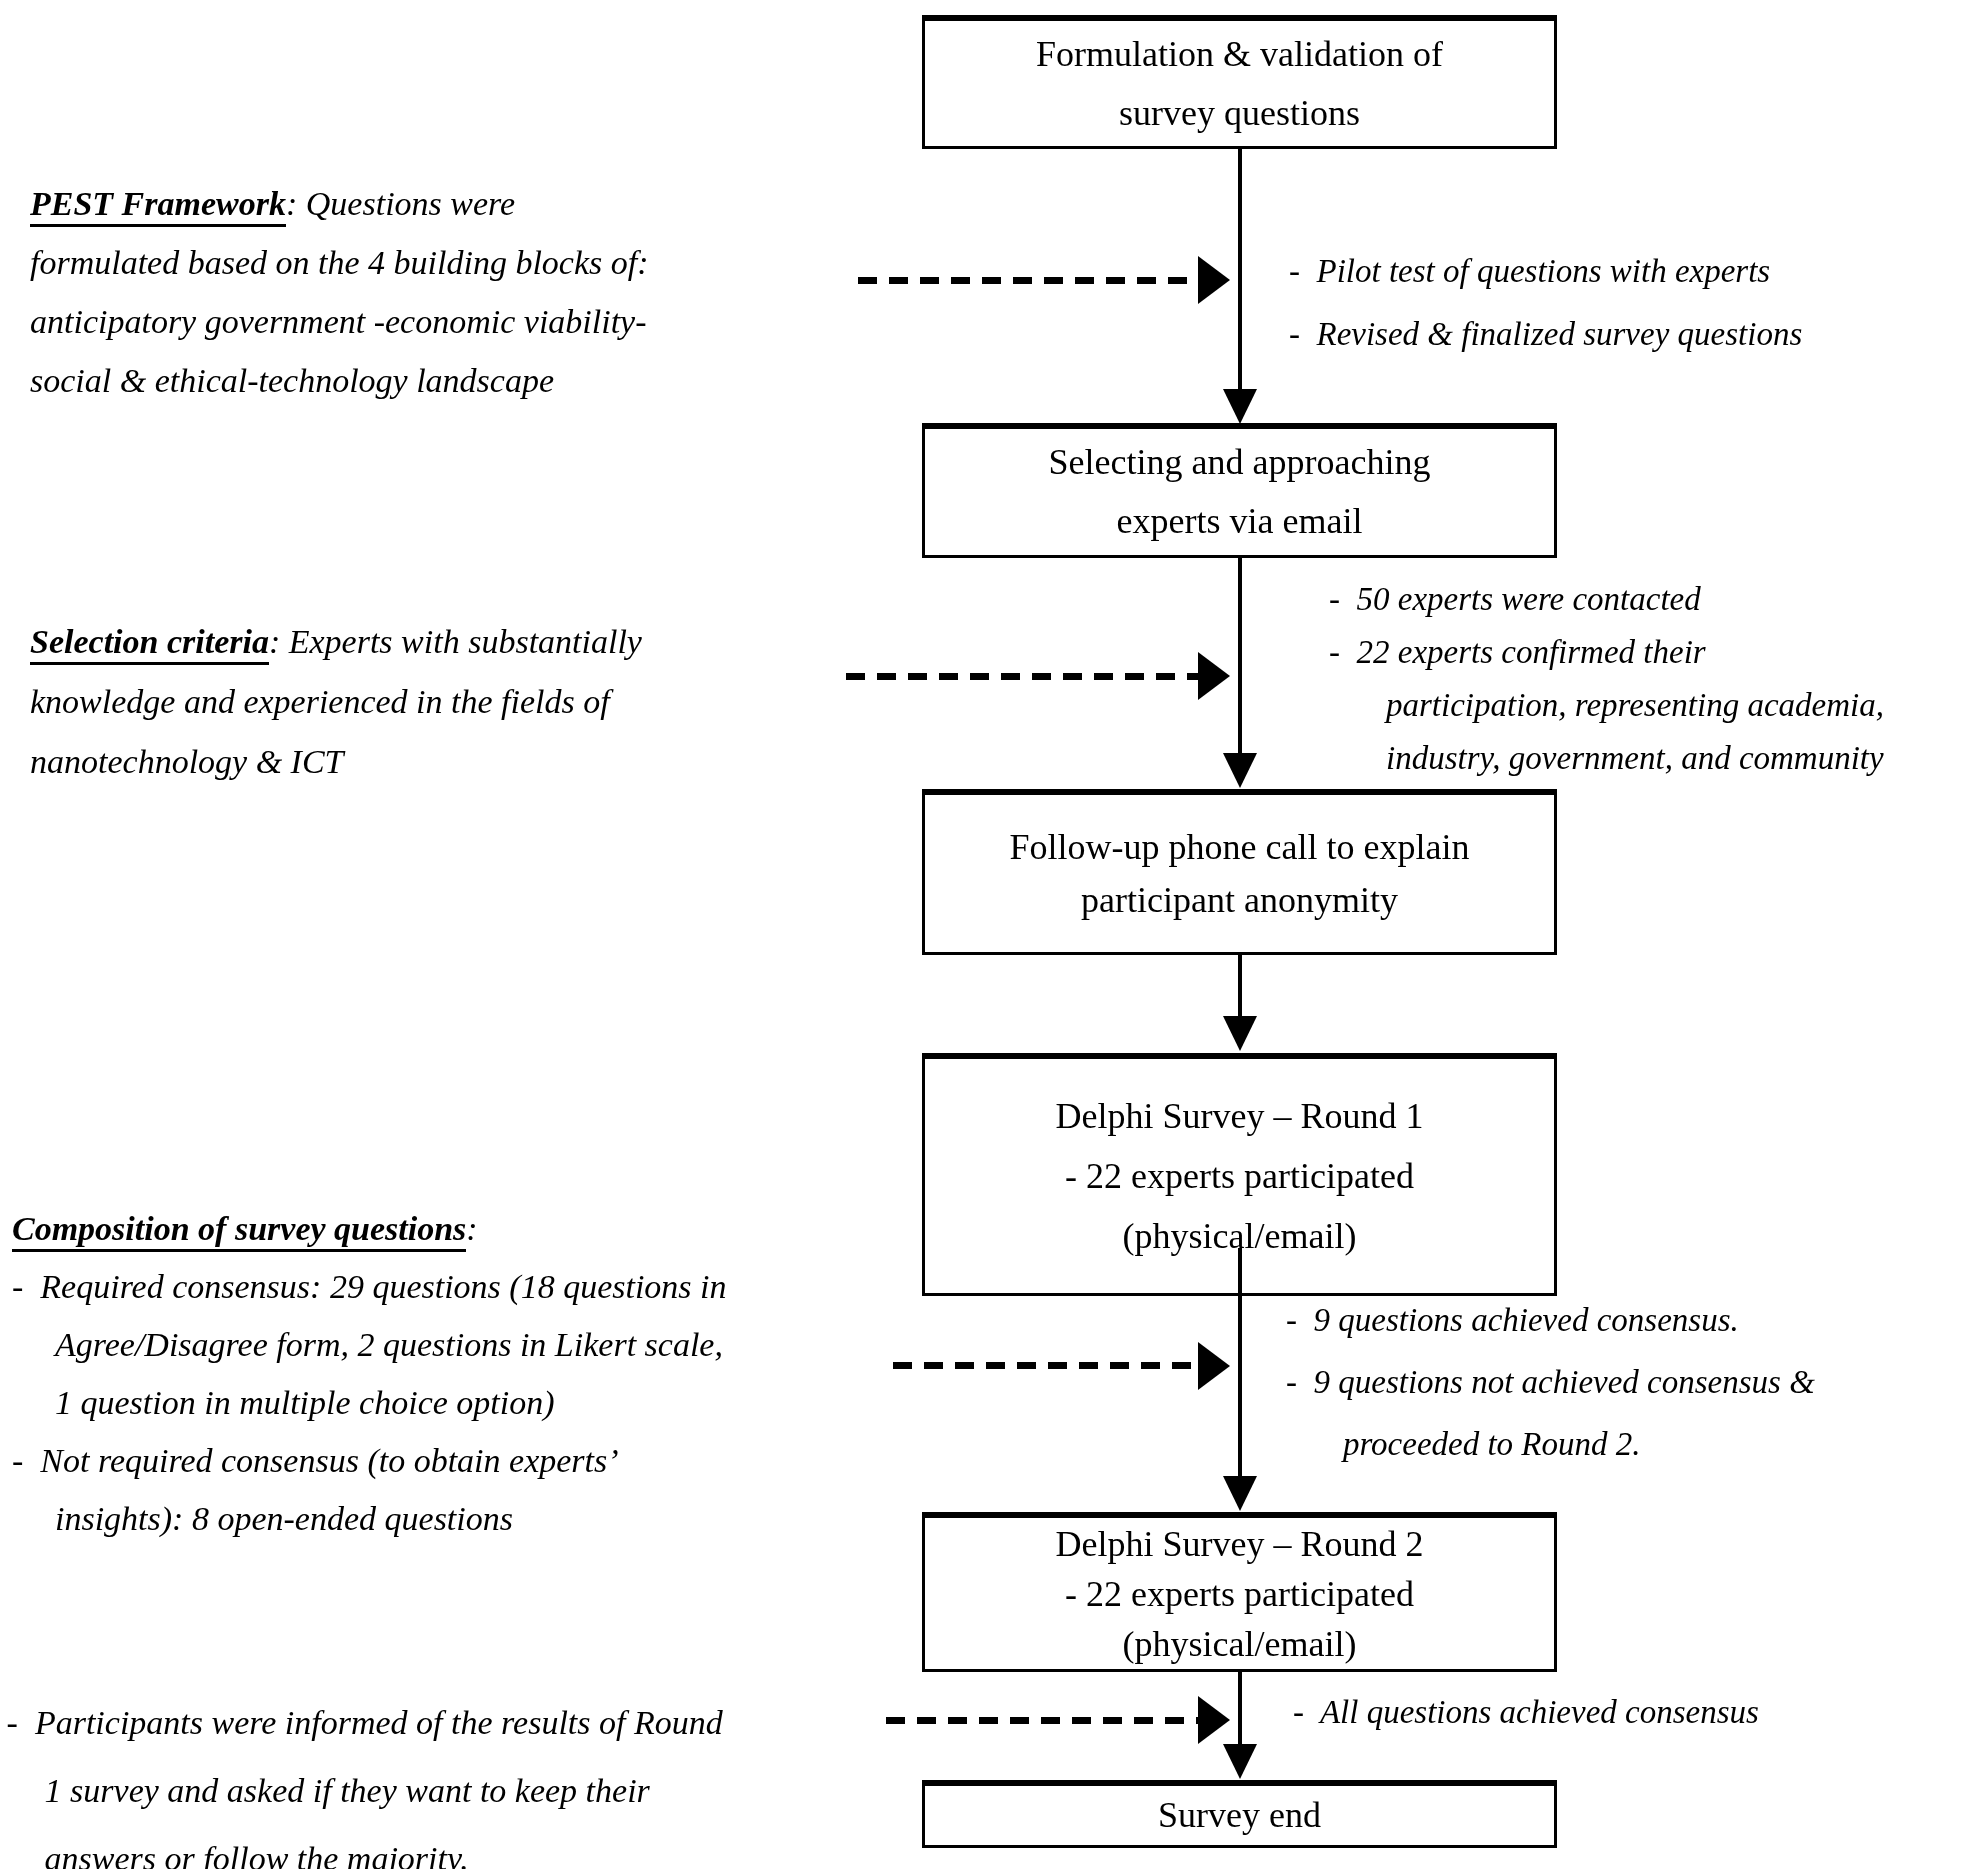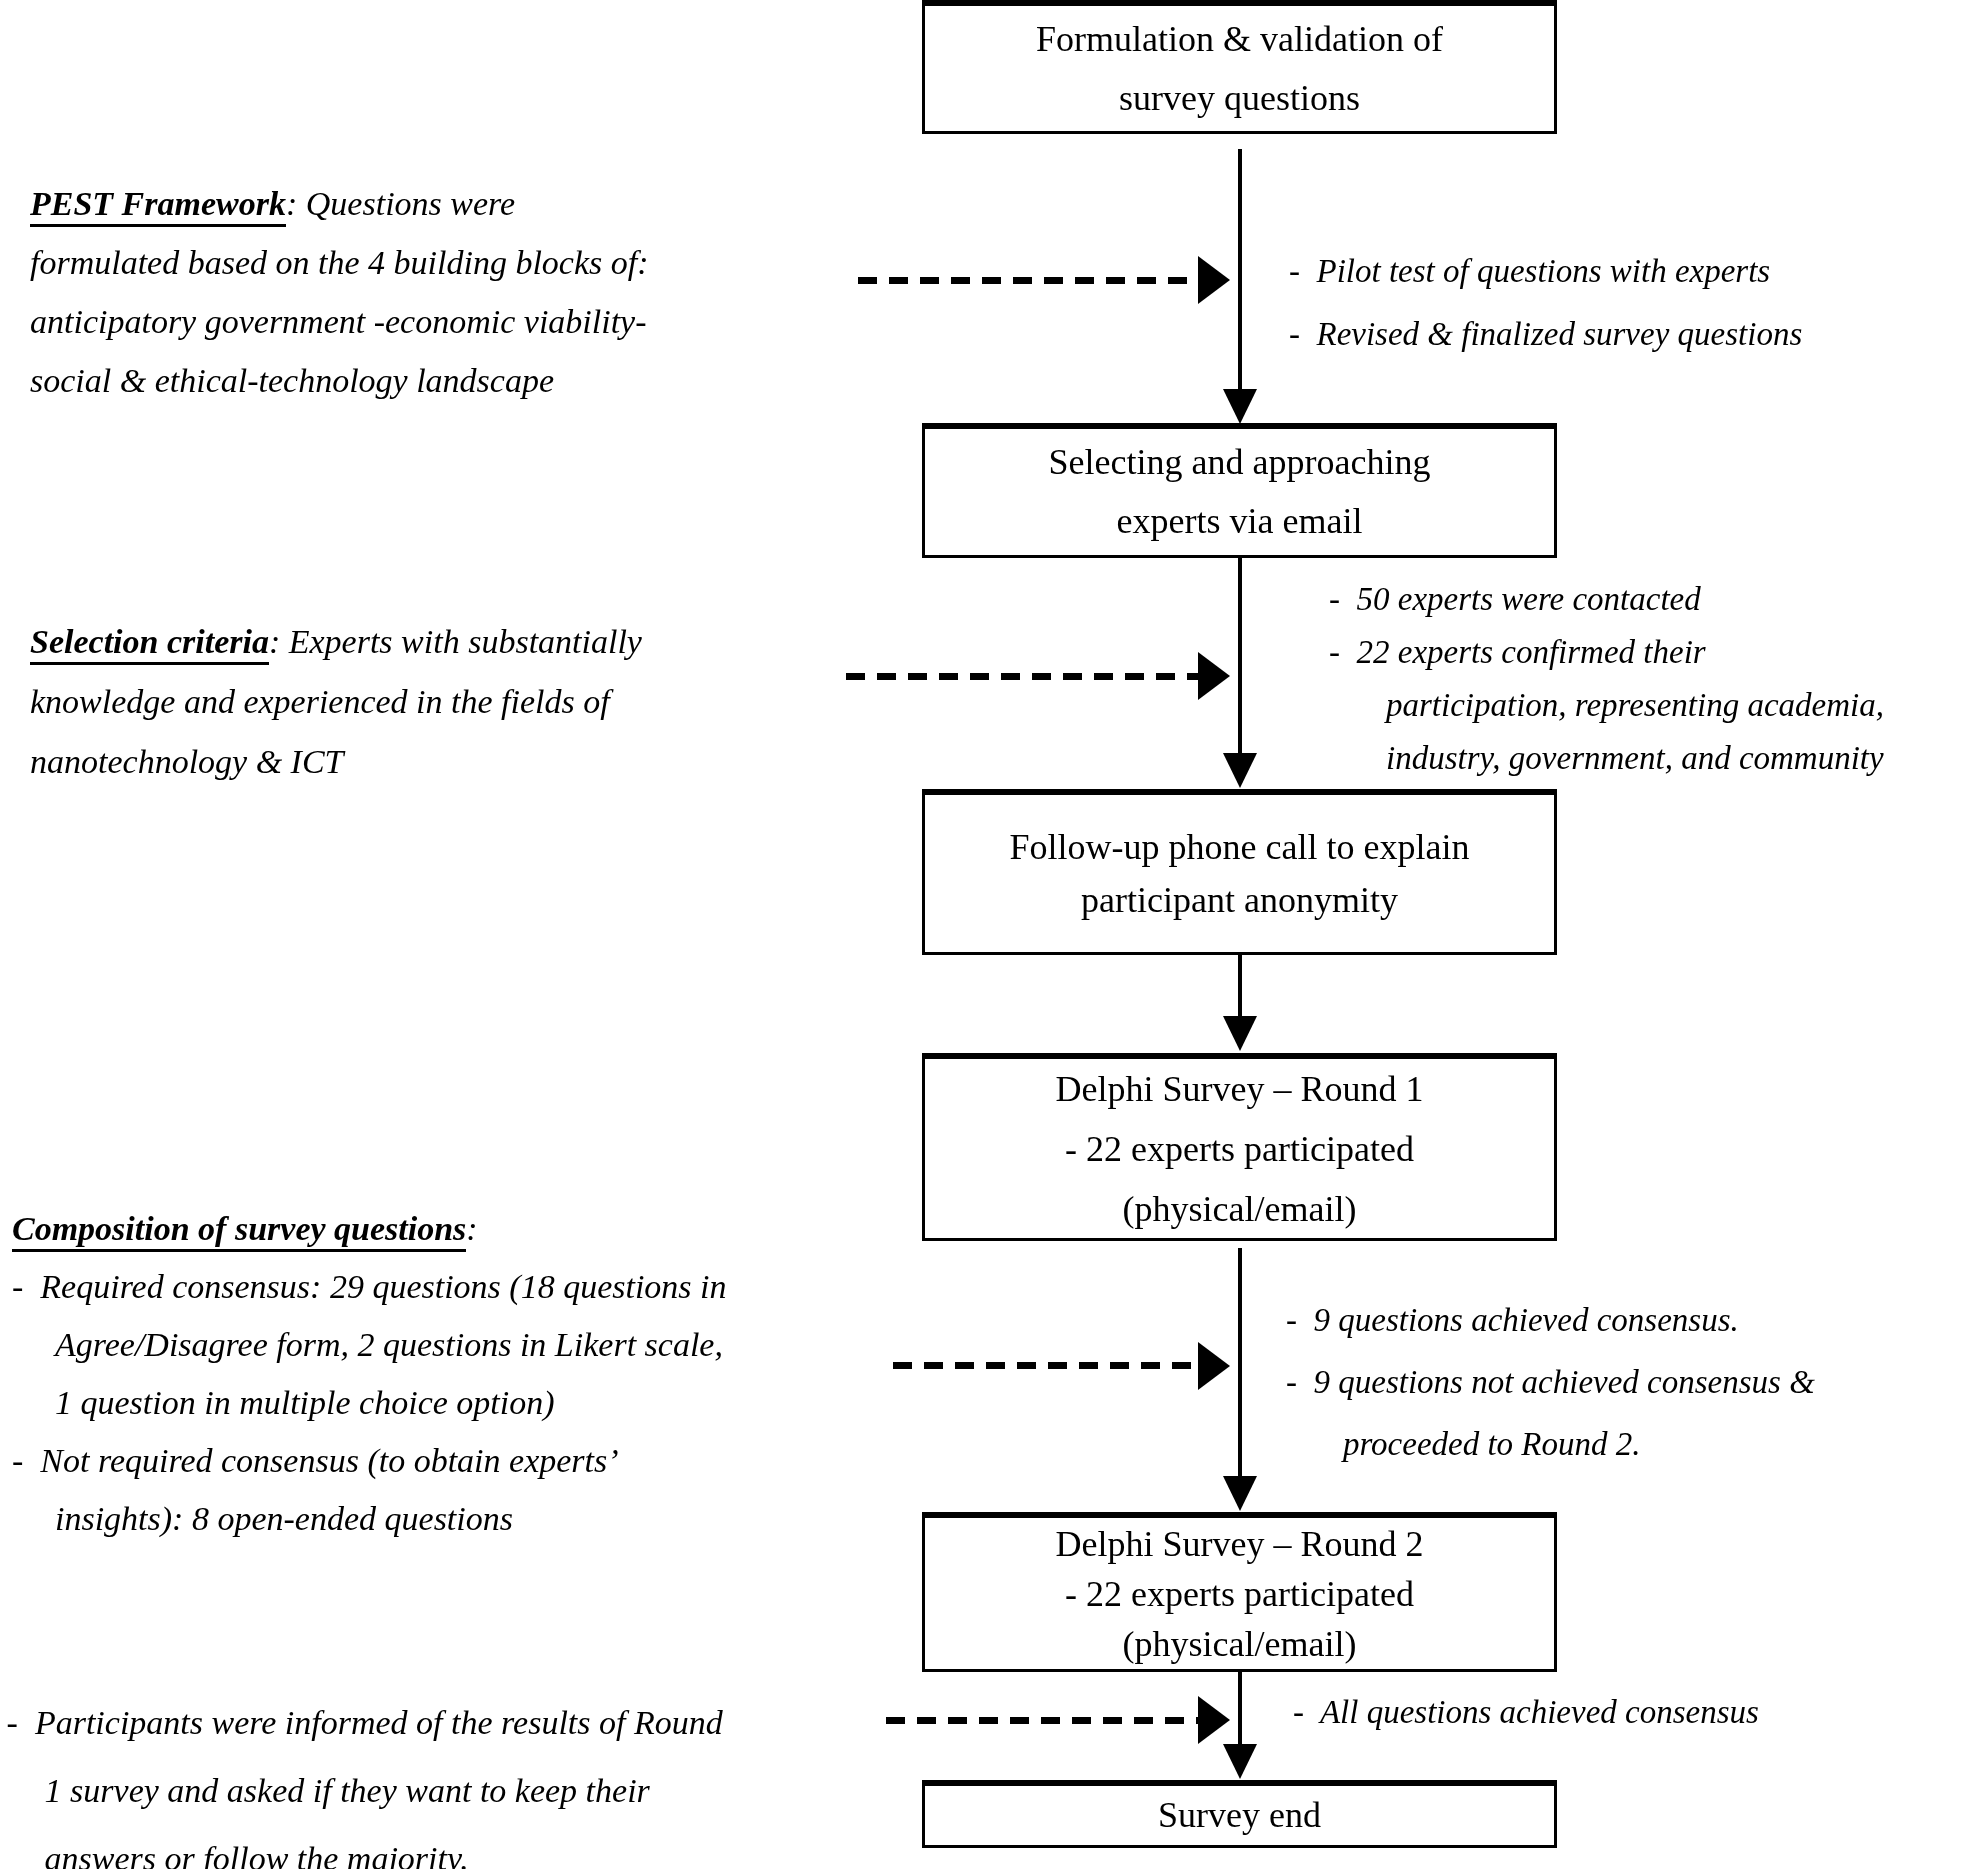--- a/index.html
+++ b/index.html
@@ -18,24 +18,24 @@
     box-sizing:border-box;
     border:3.8px solid #000;
     border-top-width:6.6px;
     background:#fff;
     display:flex;flex-direction:column;
     align-items:center;justify-content:center;
     text-align:center;
     font-size:36px;
   }
   .fbox .line{white-space:pre;}
-  #box1{top:0;height:134px;}   #box1 .line{line-height:59px;}
+  #box1{top:15px;height:134px;}   #box1 .line{line-height:59px;}
   #box2{top:423px;height:135px;}  #box2 .line{line-height:59px;}
   #box3{top:789px;height:166px;} #box3 .line{line-height:53px;}
-  #box4{top:1053px;height:188px;} #box4 .line{line-height:60px;}
+  #box4{top:1053px;height:243px;} #box4 .line{line-height:60px;}
   #box5{top:1512px;height:160px;} #box5 .line{line-height:50px;}
   #box6{top:1780px;height:68px;} #box6 .line{line-height:55px;}
 
   
   .vline{position:absolute;left:1238px;width:3.8px;background:#000;}
   .vhead{
     position:absolute;left:1223px;width:0;height:0;
     border-left:17px solid transparent;
     border-right:17px solid transparent;
     border-top:35px solid #000;

